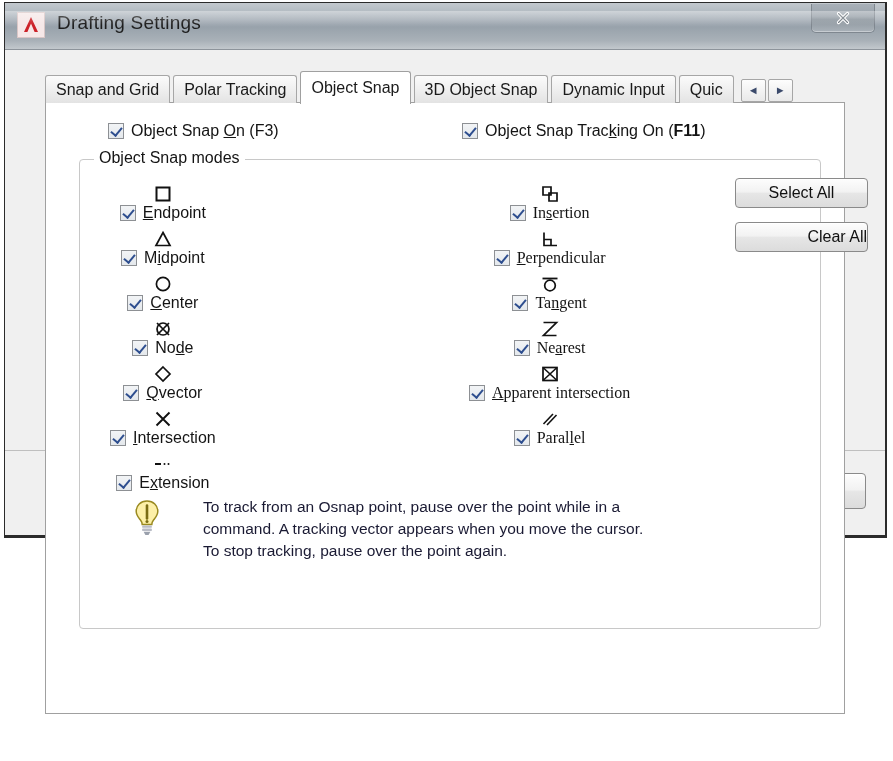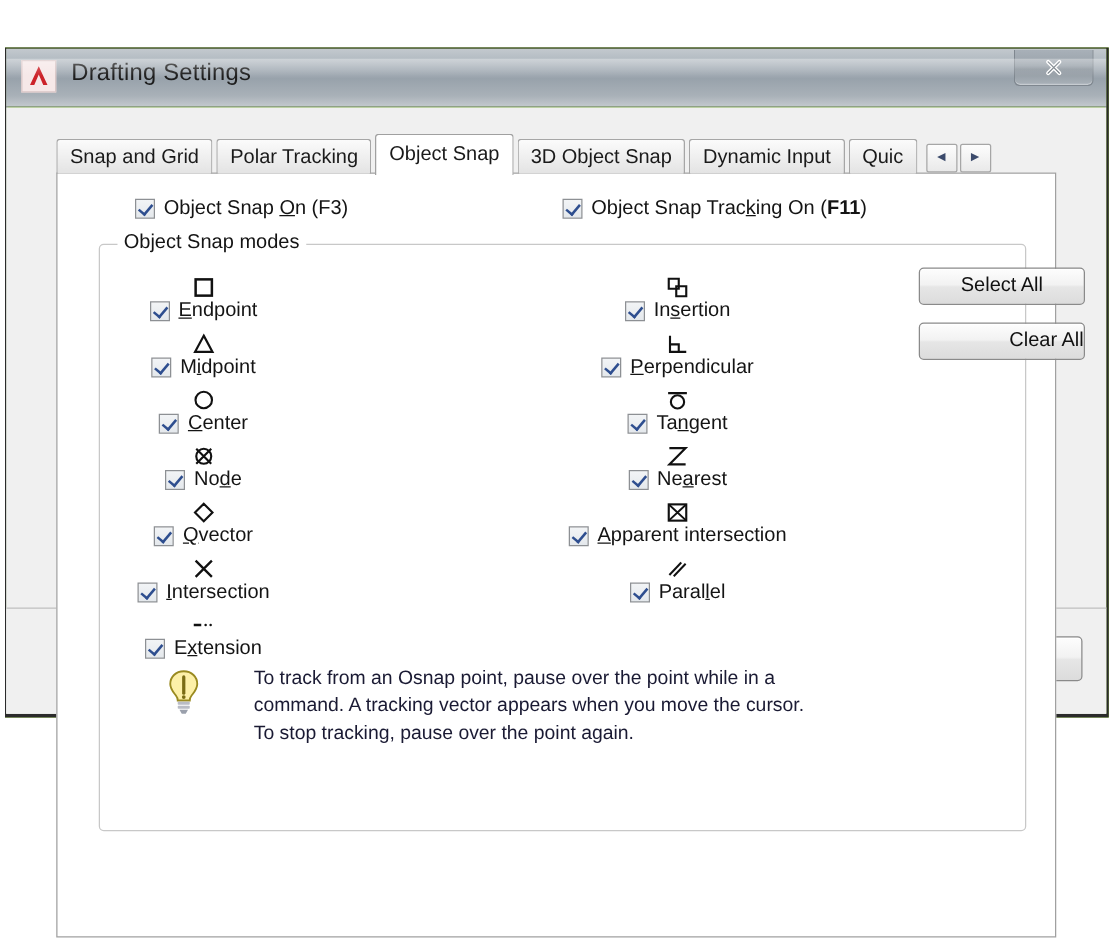--- a/index.html
+++ b/index.html
@@ -15,23 +15,22 @@
 
   
   .window {
     position: absolute;
     left: 4px; top: 2px;
     width: 883px; height: 536px;
     border: 1px solid #2b2b2b;
     border-right-width: 2px;
     border-bottom-width: 3px;
     box-sizing: border-box;
-    background: #84cc16;
+    background: #404040;
     box-shadow: 0 0 0 1px #9aa0a6 inset;
-    margin-top: 36px;
   }
 
   
   .titlebar {
     position: relative;
     height: 46px;
     background: linear-gradient(to bottom,
        #c3c9ce 0%, #b4bcc3 18%, #9ea7b0 48%,
        #98a2ab 52%, #a9b1b8 82%, #c2c8cd 100%);
     border-bottom: 1px solid #8d949b;
@@ -191,21 +190,21 @@
     background: #ffffff;
     padding: 0 5px;
     font-size: 16px;
     color: #141414;
     white-space: nowrap;
   }
 
   
   .col { position: absolute; top: 24px; }
   .col.left  { left: 30px; }
-  .col.right { left: 375px; }
+  .col.right { left: 389px; font-family: Liberation Serif, serif; }
   .snap-row {
     height: 45px;
     display: flex;
     align-items: center;
     flex-direction: column;
   }
   .snap-ico {
     width: 34px;
     flex: none;
     display: flex;
@@ -311,21 +310,21 @@
 
     <div class="tab-page">
 
       <div class="cb-row-top" style="left:34px; top:19px;padding-left:28px;">
         <span class="cb">
           <span class="box checked"></span>
           <span class="cb-label"><span>Object Snap </span><span class="u">O</span><span>n (F3)</span></span>
         </span>
       </div>
 
-      <div class="cb-row-top" style="left:404px; top:19px;">
+      <div class="cb-row-top" style="left:416px; top:19px;">
         <span class="cb">
           <span class="box checked"></span>
           <span class="cb-label"><span>Object Snap Trac</span><span class="u">k</span><span>ing On (</span><span class="b">F11</span><span>)</span></span>
         </span>
       </div>
 
       <div class="groupbox">
         <div class="group-title">Object Snap modes</div>
 
         <div class="col left">

